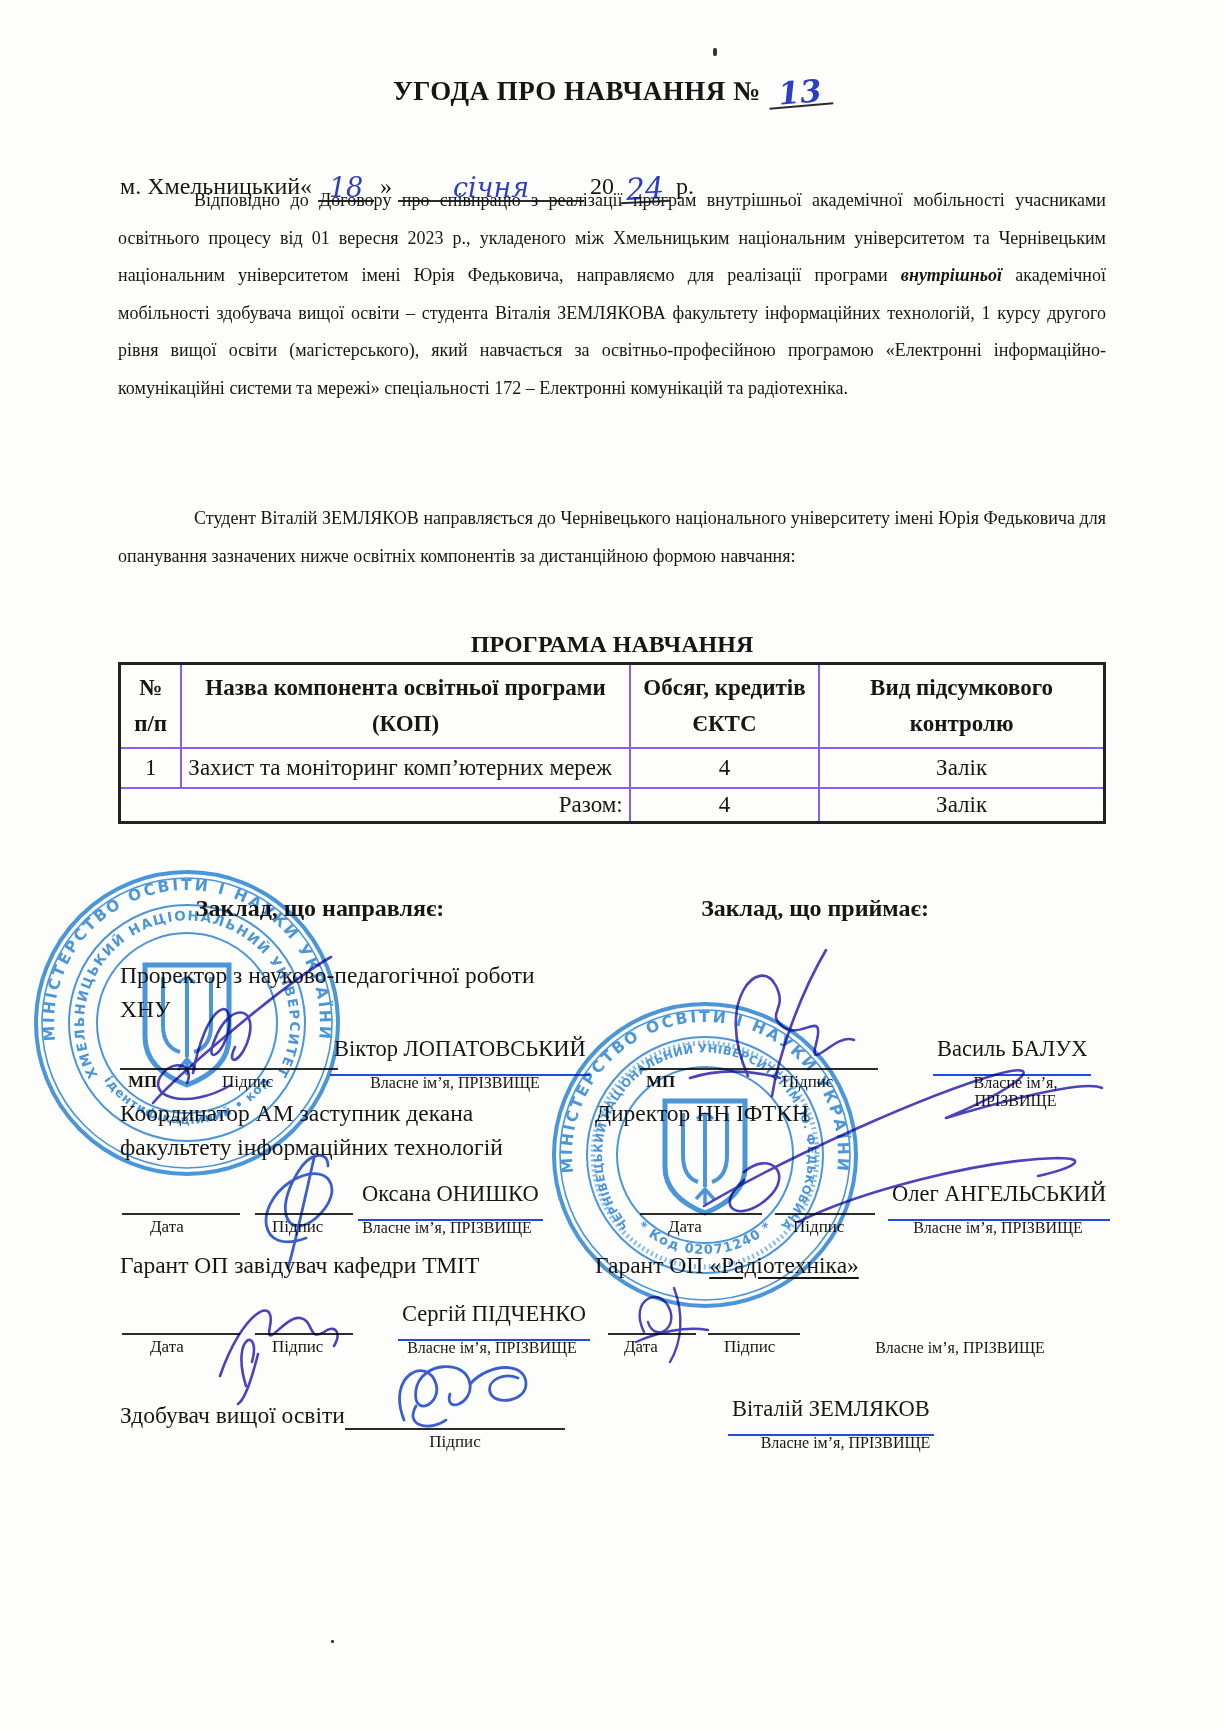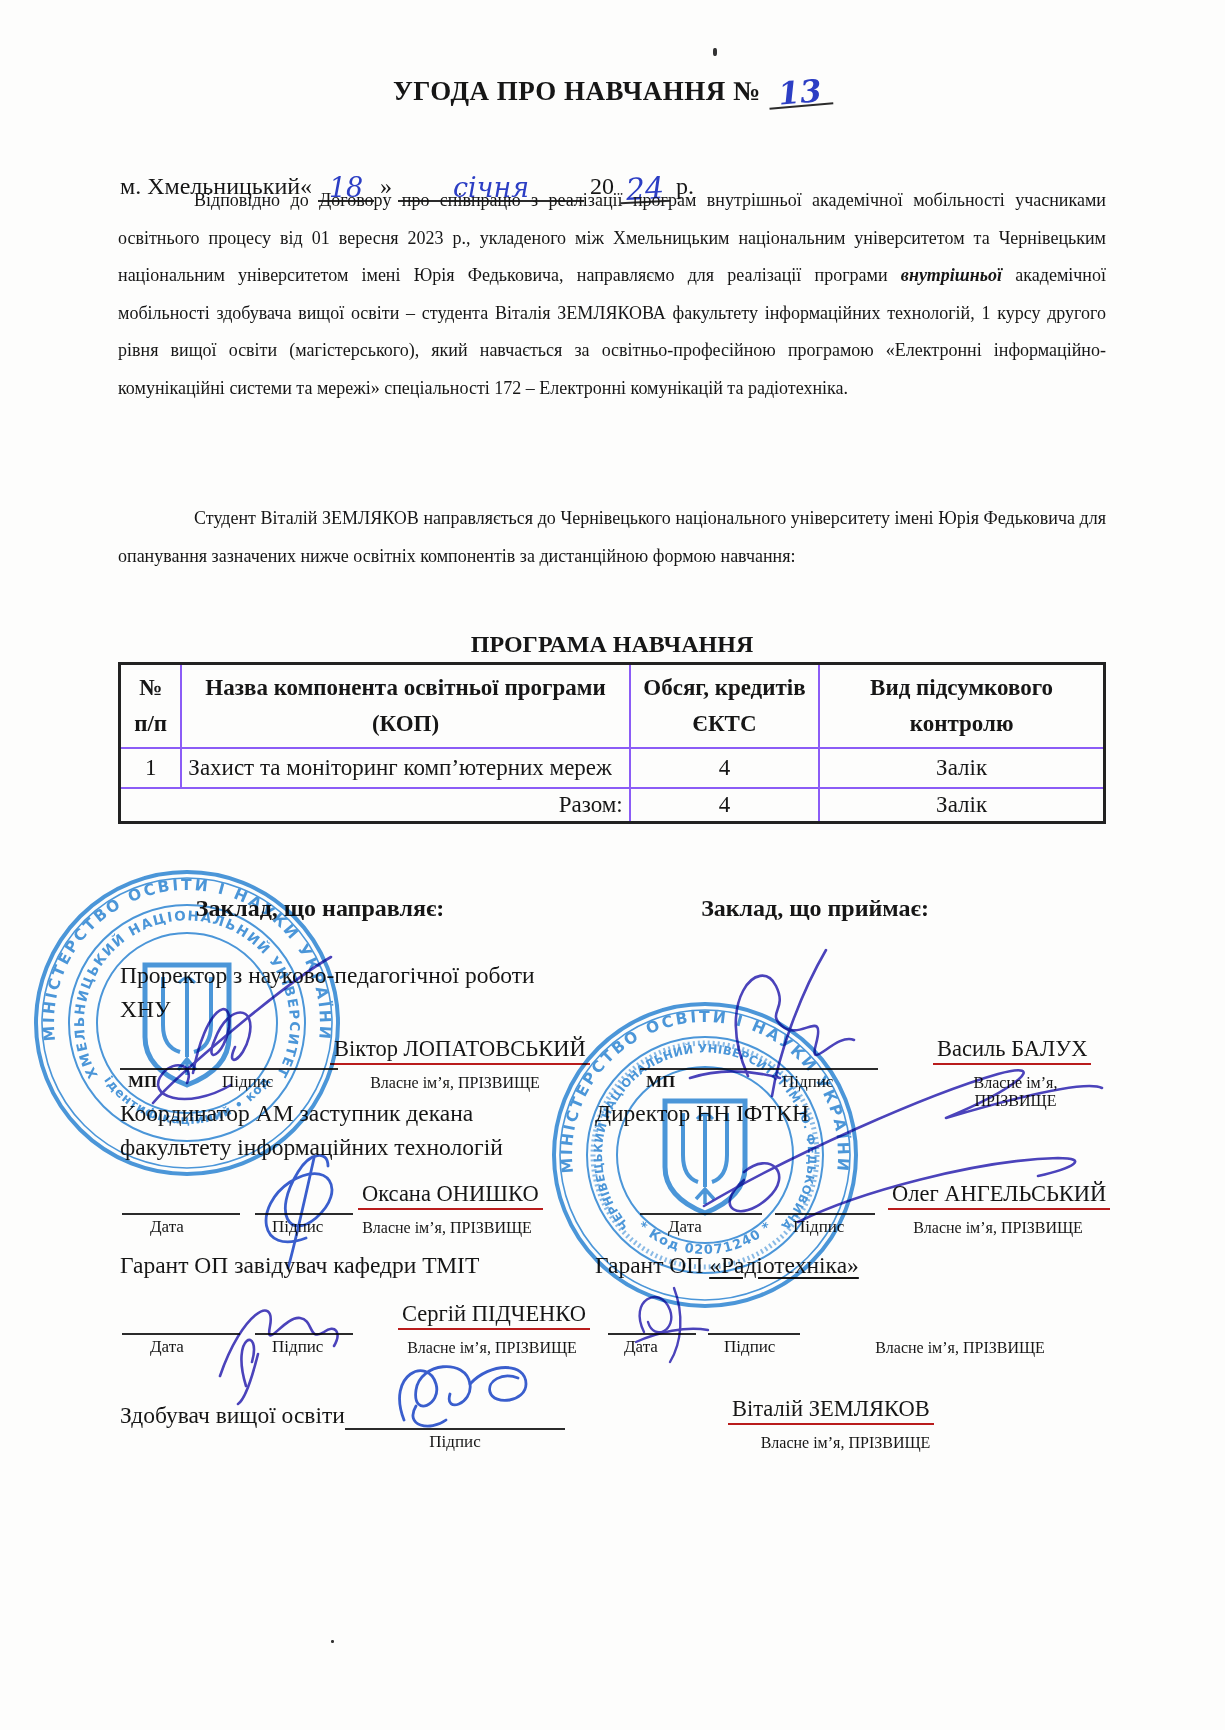--- a/index.html
+++ b/index.html
@@ -34,21 +34,21 @@
   .td-name{text-align:left; padding-left:10px;margin-top:21px;}
   .td-total{text-align:right; padding-right:8px;}
   tr.data-row td{height:34px;}
   tr.total-row td{height:28px;}
   
   .sec-header{font-size:24px; font-weight:bold; text-align:center; z-index:1;}
   .role{font-size:23.5px; line-height:34px; z-index:1;}
   .sig-line{border-top:2px solid #2b2b2b; height:0; z-index:1;}
   .small-label{font-size:17px; z-index:1;}
   .mp{font-weight:bold;}
-  .sig-name{font-size:22.5px; border-bottom:2px solid #b91c1c; padding:0 4px 1px 4px; white-space:nowrap; z-index:1;}
+  .sig-name{font-size:22.5px; border-bottom:2px solid #1d4ed8; padding:0 4px 12px 4px; white-space:nowrap; z-index:1;}
   .name-caption{font-size:16px; text-align:center; z-index:1;}
   .u-part{text-decoration:underline; text-underline-offset:4px; text-decoration-thickness:1.5px;}
   
   .stamp{z-index:2; mix-blend-mode:multiply; opacity:.93; pointer-events:none;}
   .stamp text{font-family:"DejaVu Sans", sans-serif; font-weight:bold;}
   .sig-ink{z-index:3; mix-blend-mode:multiply; pointer-events:none;}
   .sig-ink path{fill:none; stroke-linecap:round; stroke-linejoin:round;}
   .speck{background:#333; border-radius:40%; z-index:1;}
 </style>
 </head>

